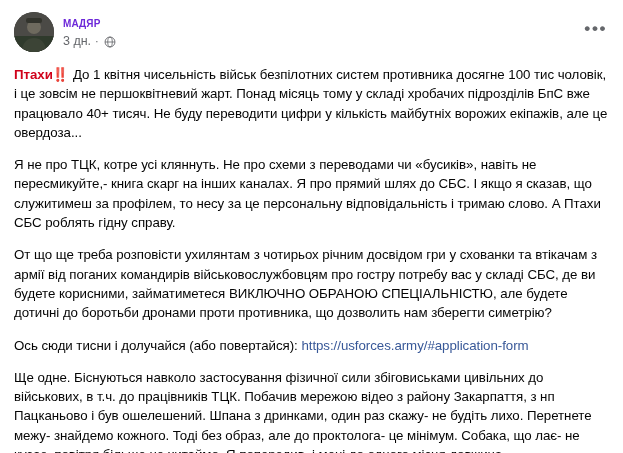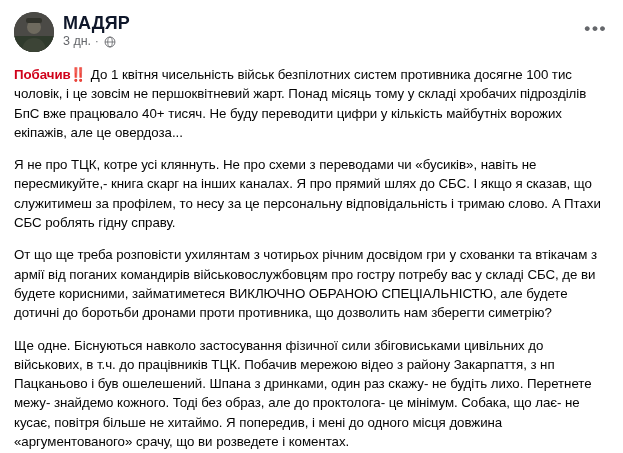--- a/index.html
+++ b/index.html
@@ -43,23 +43,23 @@
     width: 100%; height: 100%;
   }
   .header-text {
     margin-left: 9px;
     display: flex;
     flex-direction: column;
     justify-content: center;
     height: 40px;
   }
   .author {
-    font-size: 18px;
+    font-size: 10px;
     font-weight: bold;
-    color: #0f172a;
+    color: #6d28d9;
     line-height: 17px;
     letter-spacing: .1px;
   }
   .meta {
     display: flex;
     align-items: center;
     margin-top: 2px;
     font-size: 12.5px;
     color: #65676b;
     line-height: 15px;
@@ -151,27 +151,30 @@
             <line x1="1.4" y1="8" x2="14.6" y2="8" stroke="#65676b" stroke-width="1.1"></line>
           </svg>
         </span>
       </div>
     </div>
     <div class="more-btn">•••</div>
   </div>
 
   <div class="body">
     <p>
-      <span class="warn">Побачив</span><span class="warn">‼️</span><span> До 1 квітня чисельність військ безпілотних систем противника досягне 100 тис чоловік, і це зовсім не першоквітневий жарт. Понад місяць тому у складі хробачих підрозділів БпС вже працювало 40+ тисяч. Не буду переводити цифри у кількість майбутніх ворожих екіпажів, але це овердоза...</span>
+      <span class="warn">Птахи</span><span class="warn">‼️</span><span> До 1 квітня чисельність військ безпілотних систем противника досягне 100 тис чоловік, і це зовсім не першоквітневий жарт. Понад місяць тому у складі хробачих підрозділів БпС вже працювало 40+ тисяч. Не буду переводити цифри у кількість майбутніх ворожих екіпажів, але це овердоза...</span>
     </p>
     <p>
       <span>Я не про ТЦК, котре усі кляннуть. Не про схеми з переводами чи «бусиків», навіть не пересмикуйте,- книга скарг на інших каналах. Я про прямий шлях до СБС. І якщо я сказав, що служитимеш за профілем, то несу за це персональну відповідальність і тримаю слово. А Птахи СБС роблять гідну справу.</span>
     </p>
     <p>
       <span>От що ще треба розповісти ухилянтам з чотирьох річним досвідом гри у схованки та втікачам з армії від поганих командирів військовослужбовцям про гостру потребу вас у складі СБС, де ви будете корисними, займатиметеся ВИКЛЮЧНО ОБРАНОЮ СПЕЦІАЛЬНІСТЮ, але будете дотичні до боротьби дронами проти противника, що дозволить нам зберегти симетрію?</span>
+    </p>
+    <p class="para-tight">
+      <span>Ось сюди тисни і долучайся (або повертайся): </span><a class="link" href="#">https://usforces.army/#application-form</a>
     </p>
     <p>
       <span>Ще одне. Біснуються навколо застосування фізичної сили збіговиськами цивільних до військових, в т.ч. до працівників ТЦК. Побачив мережою відео з району Закарпаття, з нп Пацканьово і був ошелешений. Шпана з дринками, один раз скажу- не будіть лихо.  Перетнете межу- знайдемо кожного. Тоді без образ, але до проктолога- це мінімум. Собака, що лає- не кусає, повітря більше не хитаймо. Я попередив, і мені до одного місця довжина «аргументованого» срачу, що ви розведете і коментах.</span>
     </p>
 
   </div>
 
   <div class="partial-line">Перепрошую</div>
 </div>
 

